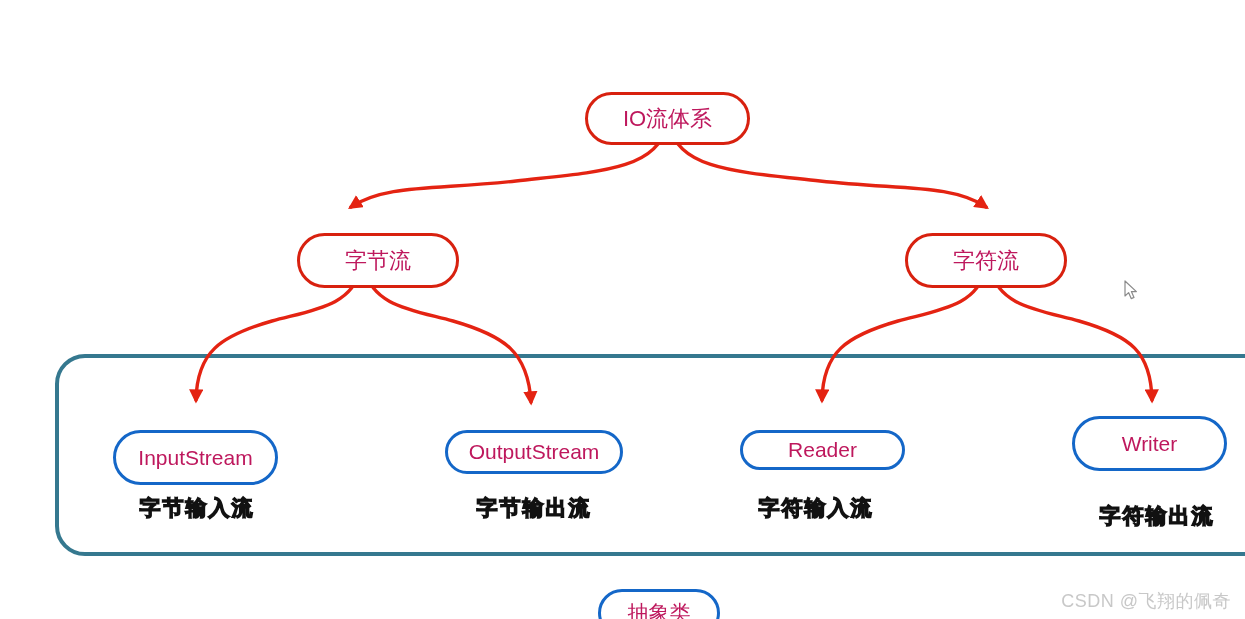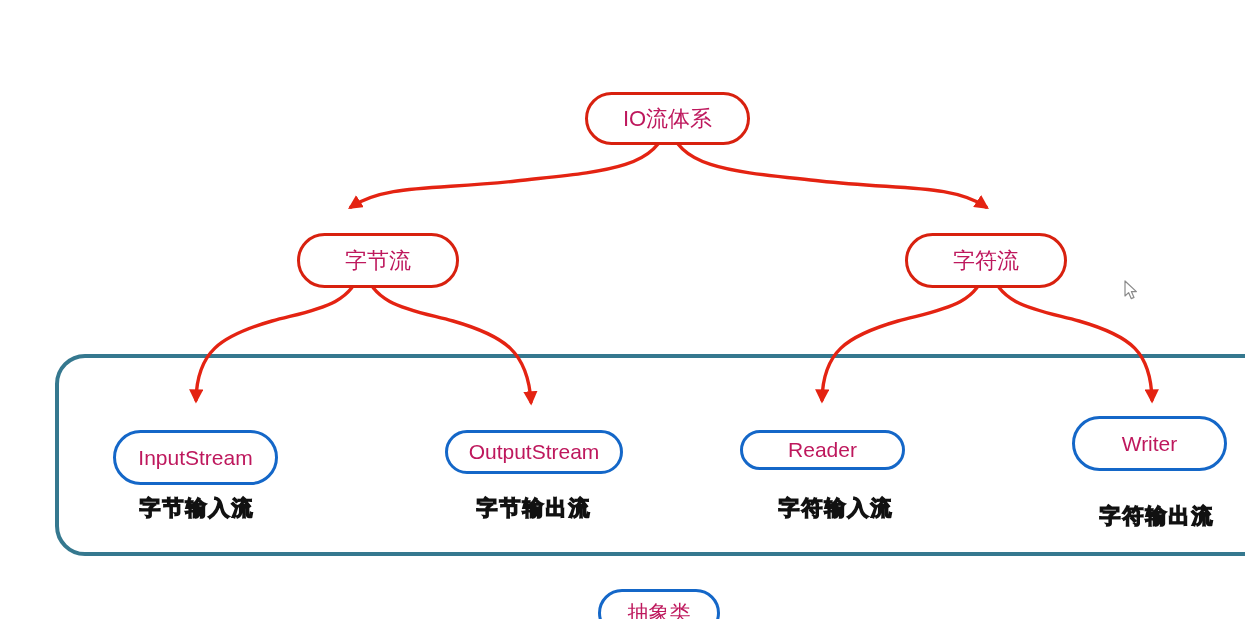--- a/index.html
+++ b/index.html
@@ -71,21 +71,21 @@
     transform: translateX(-50%);
     font-size: 21px;
     font-weight: 900;
     letter-spacing: 2px;
     color: #111111;
     -webkit-text-stroke: 1.3px #111111;
     white-space: nowrap;
   }
   .cap-0 { left: 197px; }
   .cap-1 { left: 534px; }
-  .cap-2 { left: 836px; text-align: right; }
+  .cap-2 { left: 816px; text-align: right; }
   .cap-3 { left: 1157px; margin-top: 8px; }
   .abstract-pill {
     left: 598px; top: 570px; width: 122px; height: 48px;
     border: 3px solid #1467c8;
     border-radius: 24px;
     font-size: 21px;
   }
   .watermark {
     position: absolute;
     right: 14px;
@@ -137,18 +137,19 @@
   <div class="node blue leaf-2">Reader</div>
   <div class="node blue leaf-3">Writer</div>
 
   <div class="caption cap-0">字节输入流</div>
   <div class="caption cap-1">字节输出流</div>
   <div class="caption cap-2">字符输入流</div>
   <div class="caption cap-3">字符输出流</div>
 
   <div class="node blue abstract-pill">抽象类</div>
 
+  <div class="watermark">CSDN @飞翔的佩奇</div>
 
   <svg class="cursor" viewBox="0 0 16 21">
     <path d="M1 1 L1 16 L4.6 12.6 L7.2 18.6 L10 17.4 L7.4 11.6 L12.4 11.6 Z" fill="#ffffff" stroke="#8a8a8a" stroke-width="1.2" stroke-linejoin="round"></path>
   </svg>
 
 </div>
 
 </body></html>

